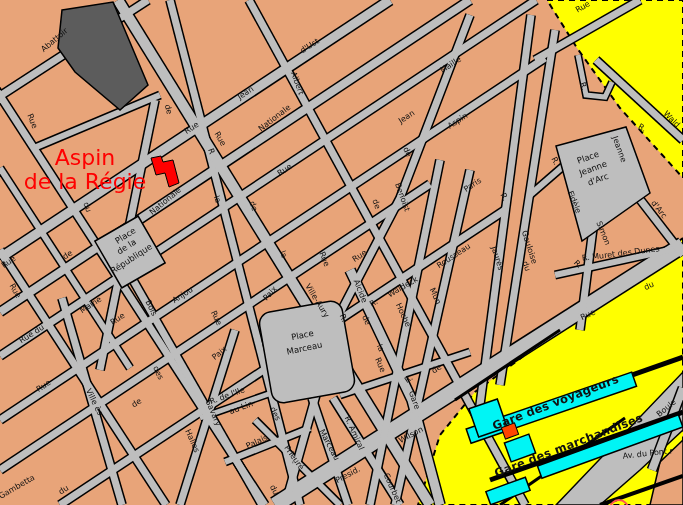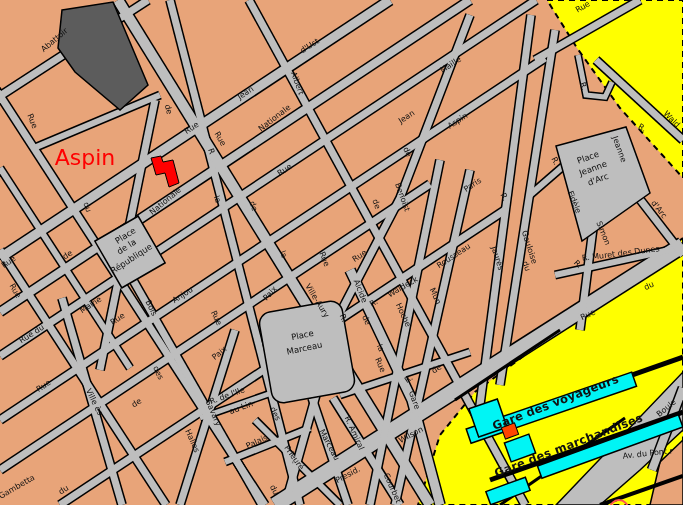--- a/index.html
+++ b/index.html
@@ -238,14 +238,15 @@
         <text x="589" y="160" text-anchor="middle" class="place" transform="rotate(-20 589 160)">Place</text>
         <text x="594" y="171" text-anchor="middle" class="place" transform="rotate(-20 594 171)">Jeanne</text>
         <text x="599" y="182" text-anchor="middle" class="place" transform="rotate(-20 599 182)">d'Arc</text>
         <text x="557" y="406" text-anchor="middle" class="station" transform="rotate(-21 557 406)">Gare des voyageurs</text>
         <text x="570" y="449" text-anchor="middle" class="station" transform="rotate(-21 570 449)">Gare des marchandises</text>
       </g>
   </svg>
 
   <div id="annotation">
     <div>Aspin</div>
+    <div>de la Régie</div>
   </div>
 </div>
 
 </body></html>

